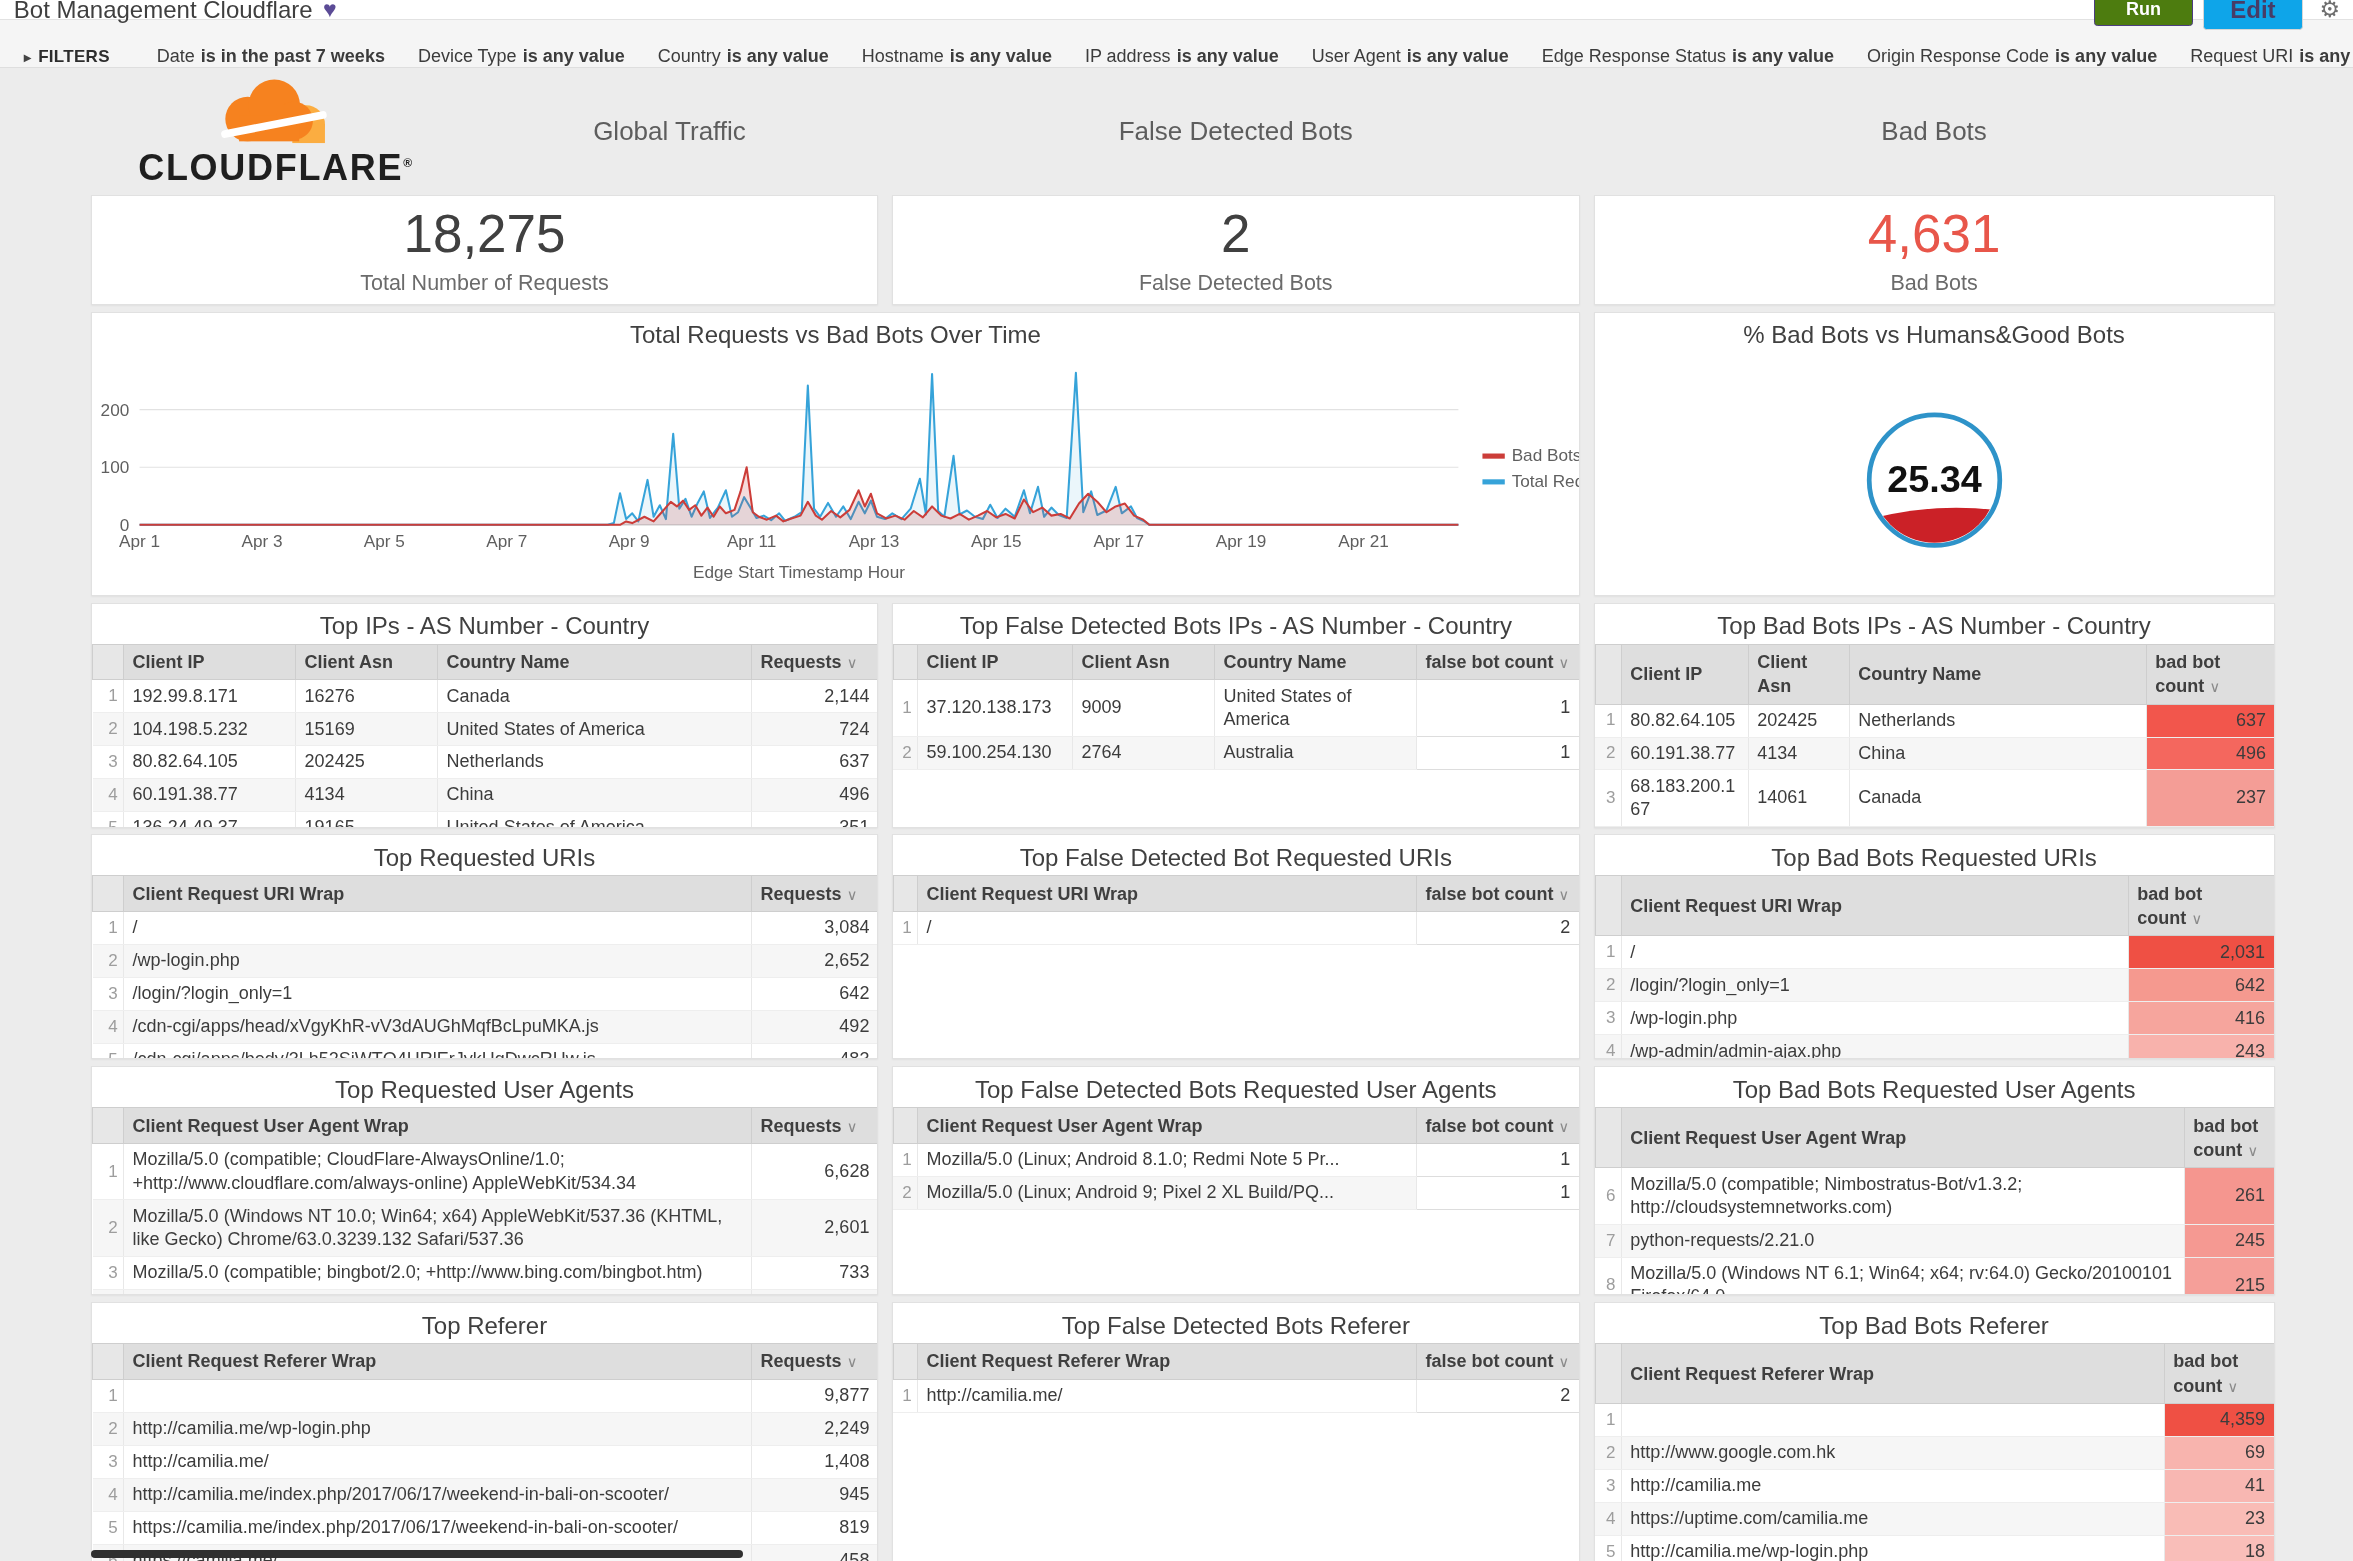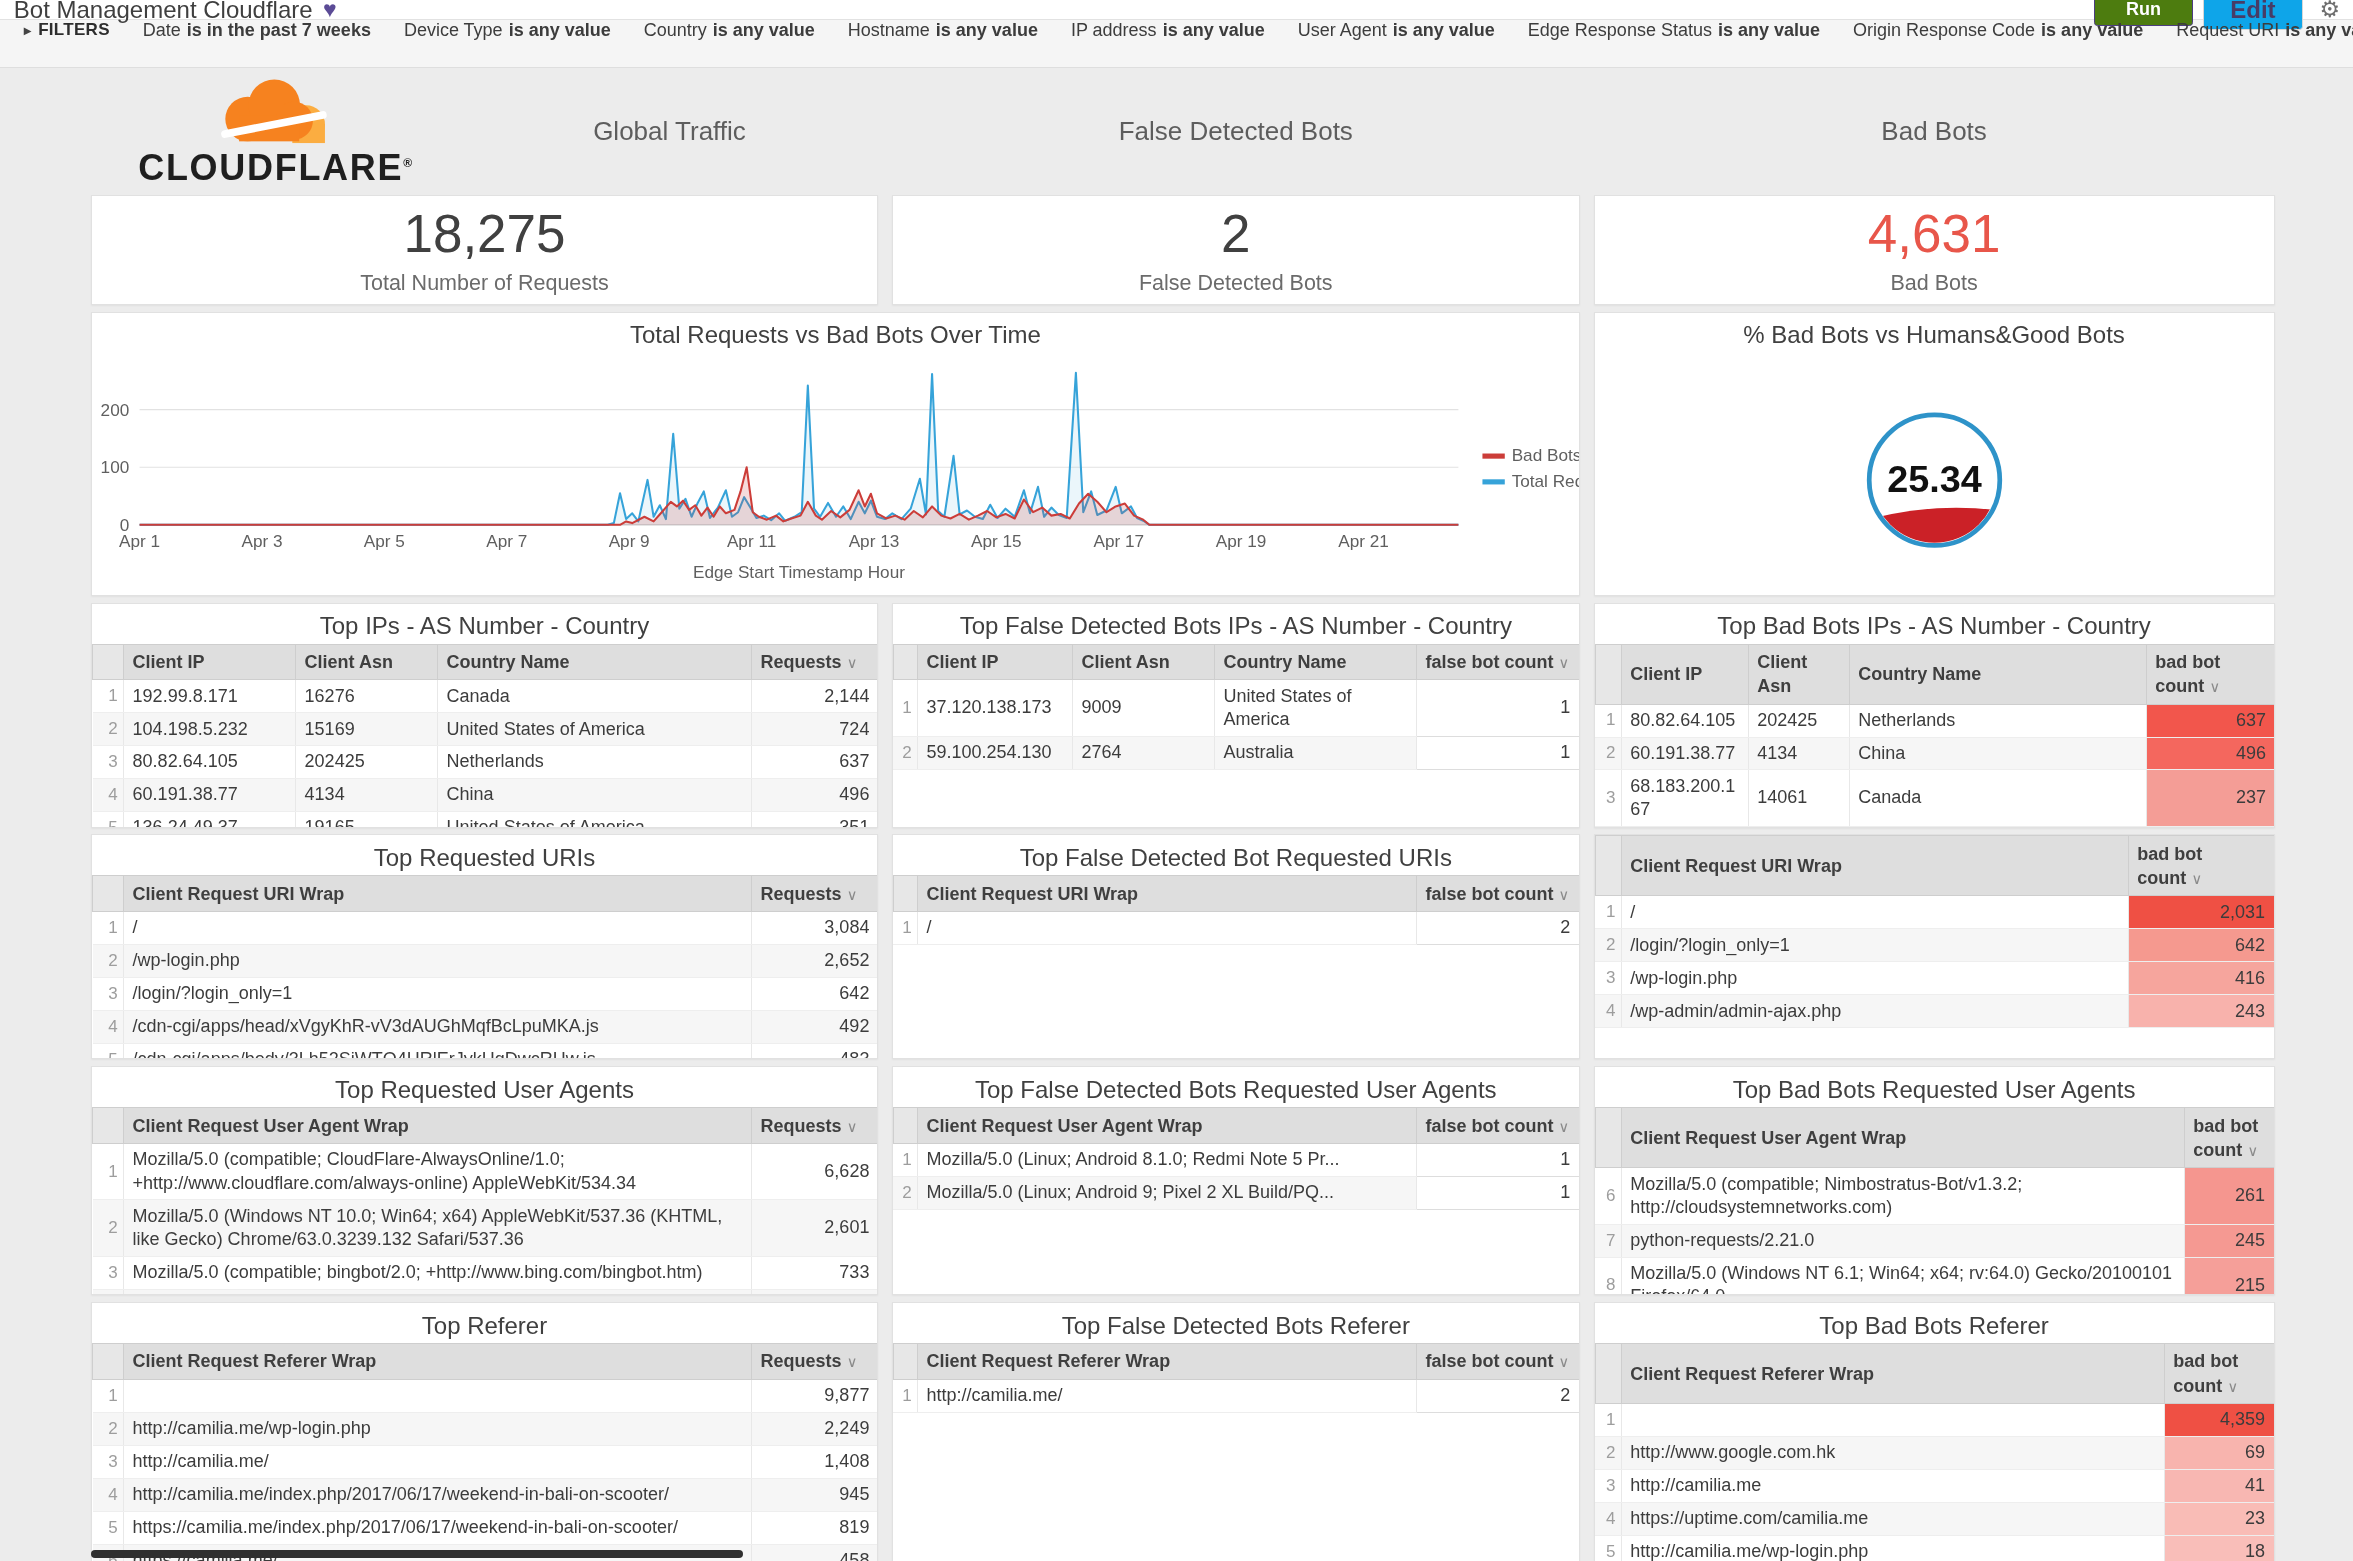--- a/index.html
+++ b/index.html
@@ -13,21 +13,21 @@
   .heart { color:#5b4b96; font-size:23px; margin-left:10.3px; }
   .spacer { flex:1; }
   .run-btn { background:#4d7c0f; color:#fff; font-size:18px; font-weight:bold;
     padding:5.2px 31px; border:0.9px solid #4c3d80; border-radius:3.4px; cursor:pointer; }
   .edit-btn { background:#0ea5e9; color:#483c66; font-size:24px; font-weight:bold;
     padding:5.2px 26px; border:0.9px solid #d6d6d6; border-radius:3.4px; margin-left:10.3px; cursor:pointer; }
   .gear { margin-left:17px; font-size:23px; color:#6f6f6f; cursor:pointer; }
 
   
   .filterbar { height:48px; background:#f5f5f5; border-bottom:0.9px solid #dedede;
-    display:flex; align-items:flex-start; padding:0 24px; gap:33px; overflow:hidden; white-space:nowrap; }
+    display:flex; align-items:flex-end; padding:0 24px; gap:47px; overflow:hidden; white-space:nowrap; }
   .filters-toggle { font-size:17px; font-weight:bold; color:#2d2d2d; letter-spacing:0.3px; cursor:pointer; }
   .filters-toggle .tri { font-size:13.8px; margin-right:6.9px; color:#444; }
   .f-item { font-size:18px; color:#3c3c3c; cursor:pointer; }
   .f-cond { font-weight:bold; margin-left:6px; }
 
   
   .board { display:grid; padding:6.9px 79px 0 91px; background:#ececec;
     grid-template-columns:787px 688px 681px; column-gap:13.8px; row-gap:6.9px;
     grid-template-rows:113px 110px 284px 225px 225px 229px 292px; }
   .tile { background:#fff; border:0.9px solid #e1e1e1; box-shadow:0 0.9px 1.7px rgba(0,0,0,.05);
@@ -383,20 +383,21 @@
         <tbody>
           <tr>
             <td class="gutter">1</td>
             <td>/</td>
             <td class="num boxed">2</td>
           </tr>
         </tbody>
       </table>
     </div>
   <div class="tile">
+      <div class="tile-title">Top Bad Bots Requested URIs</div>
       <table style="width: 679px;">
         <colgroup>
           <col style="width: 26px;">
           <col style="width: 507px;">
           <col style="width: 146px;">
         </colgroup>
         <thead>
           <tr>
             <th class="gutter"></th>
             <th>Client Request URI Wrap</th>

